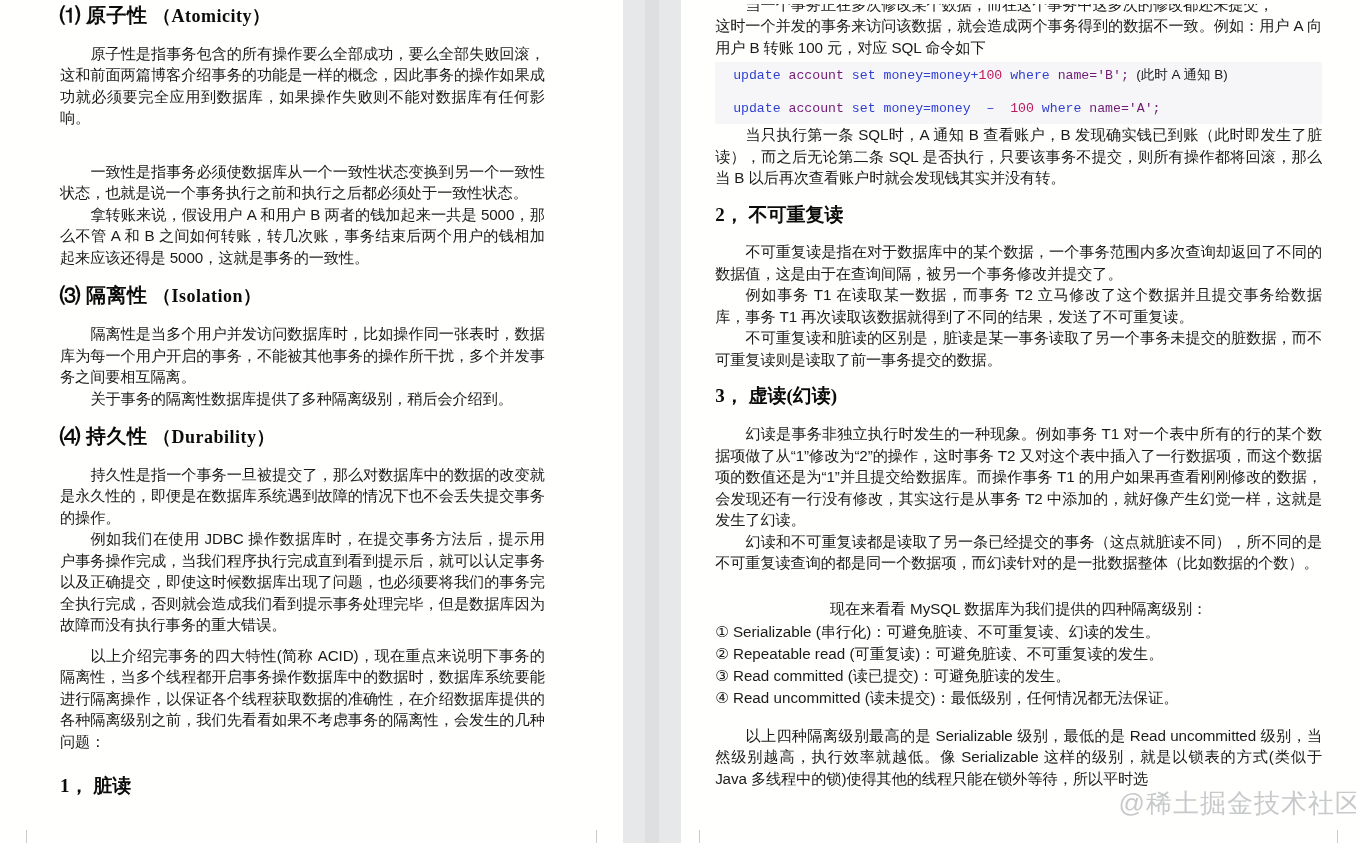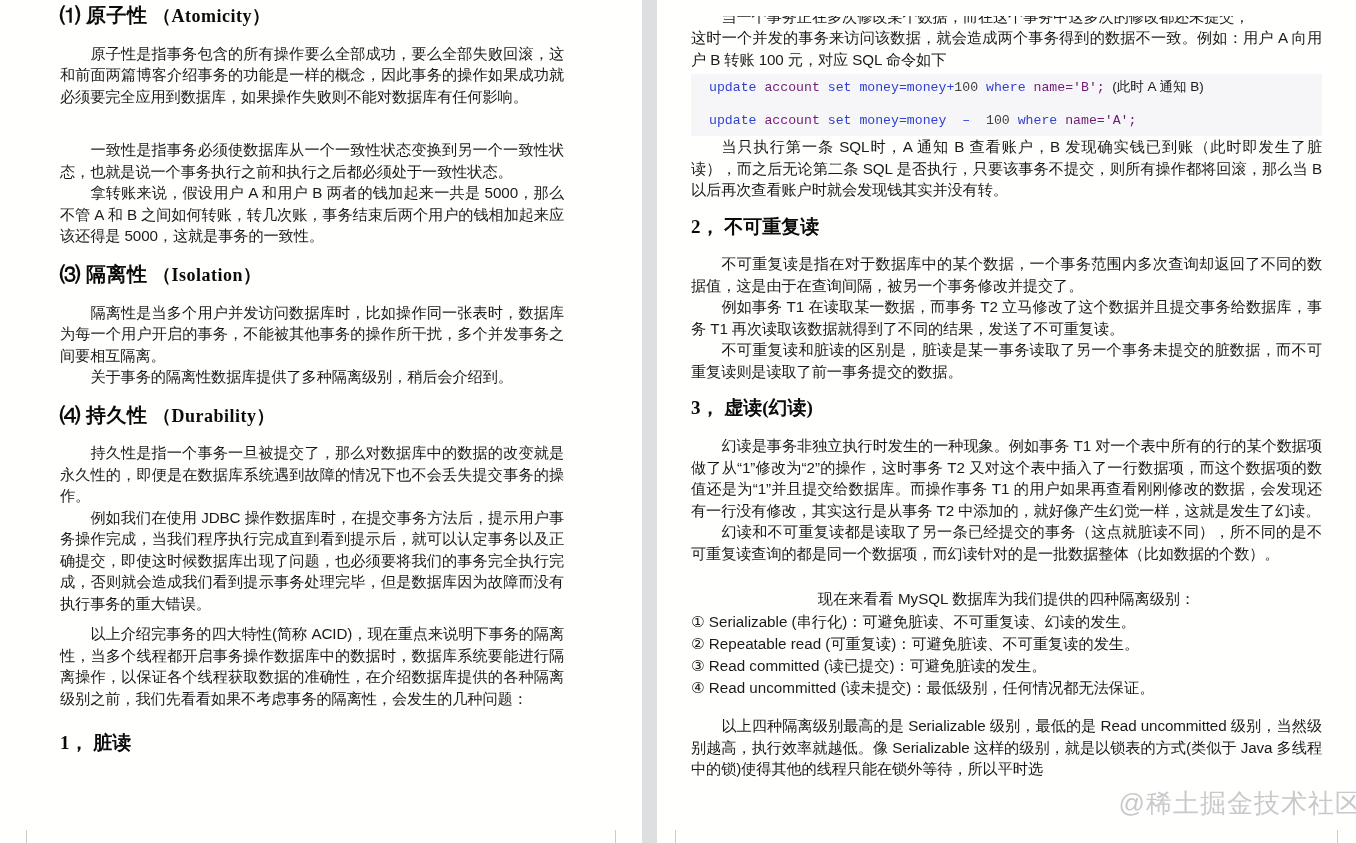--- a/index.html
+++ b/index.html
@@ -13,40 +13,41 @@
     overflow: hidden;
     font-family: "Liberation Serif", "DejaVu Serif", serif;
   }
   .viewer {
     position: relative;
     width: 1356px;
     height: 843px;
     background: #e6e8e9;
     display: flex;
     align-items: stretch;
+    gap: 22px;
   }
   .page {
     position: relative;
     background: #fffffe;
     height: 843px;
     overflow: hidden;
     box-sizing: border-box;
   }
   .page-left {
     width: 678px;
     padding: 0px 78px 0 60px;
   }
   .gutter {
     width: 16px;
     background: #dddfe0;
     height: 843px;
   }
   .page-right {
     width: 744px;
-    padding: 16px 34px 0 34px;
+    padding: 4px 34px 0 34px;
   }
 
   
   .h-sec {
     font-family: "Liberation Serif", "DejaVu Serif", serif;
     font-weight: bold;
     font-size: 20px;
     color: #0b0b0b;
     letter-spacing: 0.5px;
     margin: 0;
@@ -86,21 +87,21 @@
     font-size: 13.2px;
     line-height: 16px;
     padding: 5px 0 6px 18px;
     color: #111;
     white-space: pre;
     box-sizing: border-box;
   }
   .codeblock .line { height: 17px; }
   .codeblock .spacer { height: 17px; }
   .kw   { color: #2f3fd0; }
-  .num  { color: #404040; text-align: center; }
+  .num  { color: #be185d; text-align: center; }
   .id   { color: #701a75; }
   .note {
     font-family: Liberation Sans, sans-serif;
     color: #1a1a1a;
     font-size: 13.5px;
   }
 
   
   .lvl-list {
     font-family: "Liberation Sans", "DejaVu Sans", sans-serif;

